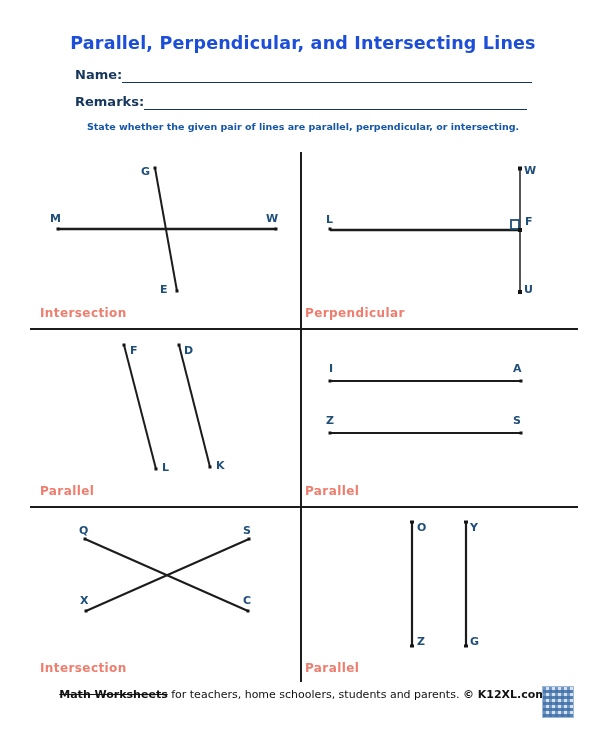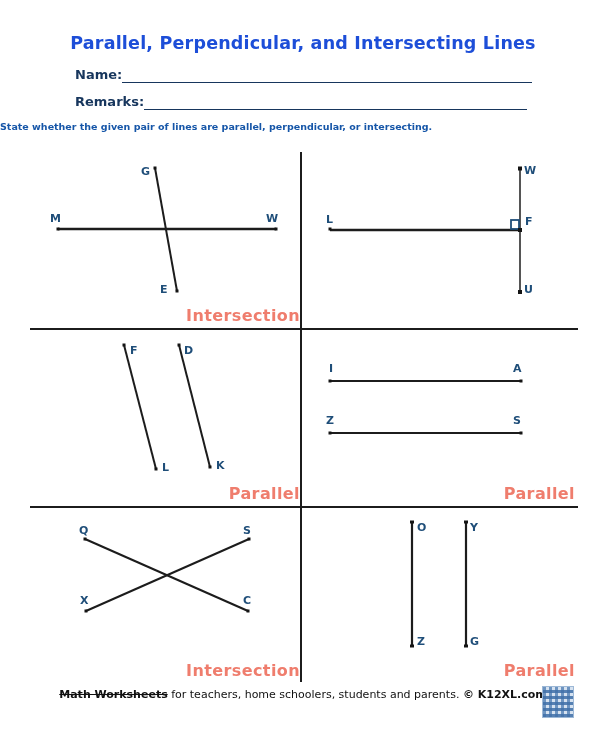--- a/index.html
+++ b/index.html
@@ -10,34 +10,34 @@
   .title{
     position:absolute;top:33px;left:0;width:100%;text-align:center;
     font-size:17.5px;font-weight:700;color:#1d4ed8;letter-spacing:0.2px;
   }
   .field-row{position:absolute;left:75px;display:flex;align-items:center;}
   .field-row .lbl{font-size:13px;font-weight:600;color:#17365D;white-space:nowrap;line-height:1.1;}
   .field-row .uline{flex:1;border-bottom:1.5px solid #17365D;height:14px;}
   .name-row{top:68px;width:457px;}
   .remarks-row{top:95px;width:452px;}
   .instruction{
-    position:absolute;top:121px;left:0;width:100%;text-align:left;
+    position:absolute;top:121px;left:0;width:100%;text-align:center;
     font-size:9.5px;font-weight:700;color:#1656A8;
   }
   .divider{position:absolute;background:#1C1C1C;}
   .div-v{left:300px;top:152px;width:2px;height:530px;}
   .div-h1{left:30px;top:328px;width:548px;height:2px;}
   .div-h2{left:30px;top:506px;width:548px;height:2px;}
   svg.cell{position:absolute;overflow:visible;}
   .seg{stroke:#1C1C1C;fill:none;}
   .pt-label{font:700 11px "DejaVu Sans","Liberation Sans",sans-serif;fill:#1F4E79;}
   .dot{fill:#141414;}
   .answer{
-    position:absolute;text-align:right;
-    font-size:16px;font-weight:700;color:#EF7D6D;letter-spacing:0.4px;
+    position:absolute;text-align:left;
+    font-size:12px;font-weight:700;color:#EF7D6D;letter-spacing:0.4px;
   }
   .ans-1,.ans-3,.ans-5{left:40px;width:260px;}
   .ans-2,.ans-4,.ans-6{left:305px;width:270px;}
   .ans-1,.ans-2{top:306px;}
   .ans-3,.ans-4{top:484px;}
   .ans-5,.ans-6{top:661px;}
   .footer-line{position:absolute;left:0;width:100%;text-align:center;font-size:11px;color:#111111;}
   .footer-1{top:688px;}
   .footer-2{top:702px;}
   .brand-strike{font-weight:700;text-decoration:line-through;text-decoration-thickness:1px;}
@@ -146,20 +146,21 @@
     <rect class="dot" x="410" y="644.5" width="4" height="3"></rect>
     <rect class="dot" x="464" y="520.5" width="4" height="3"></rect>
     <rect class="dot" x="464" y="644.5" width="4" height="3"></rect>
     <text class="pt-label" x="417" y="531">O</text>
     <text class="pt-label" x="417" y="645">Z</text>
     <text class="pt-label" x="470" y="531">Y</text>
     <text class="pt-label" x="470" y="645">G</text>
   </svg>
 
   <div class="answer ans-1">Intersection</div>
+  <div class="answer ans-2">Perpendicular</div>
   <div class="answer ans-3">Parallel</div>
   <div class="answer ans-4">Parallel</div>
   <div class="answer ans-5">Intersection</div>
   <div class="answer ans-6">Parallel</div>
 
   <div class="footer-line footer-1">
     <span class="brand-strike">Math Worksheets</span><span> for teachers, home schoolers, students and parents. </span><span class="brand-bold">© K12XL.com</span>
   </div>
 
   <div class="qr"></div>

